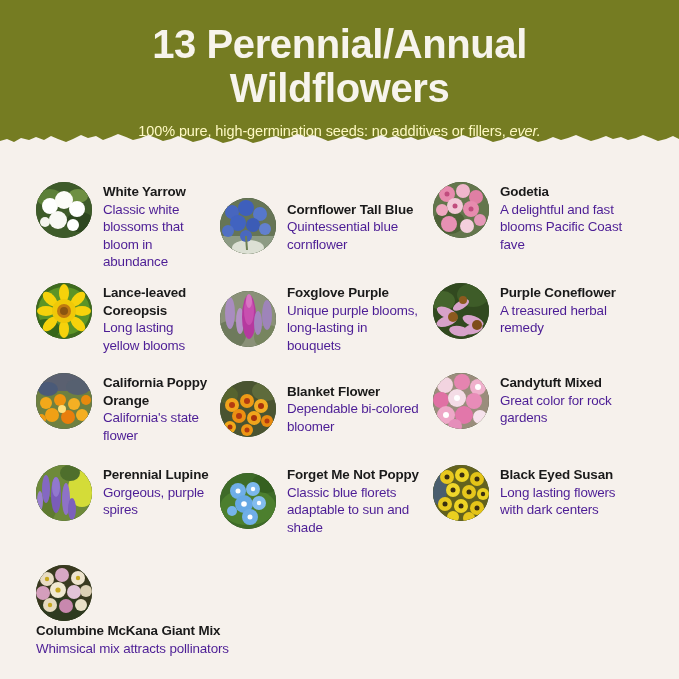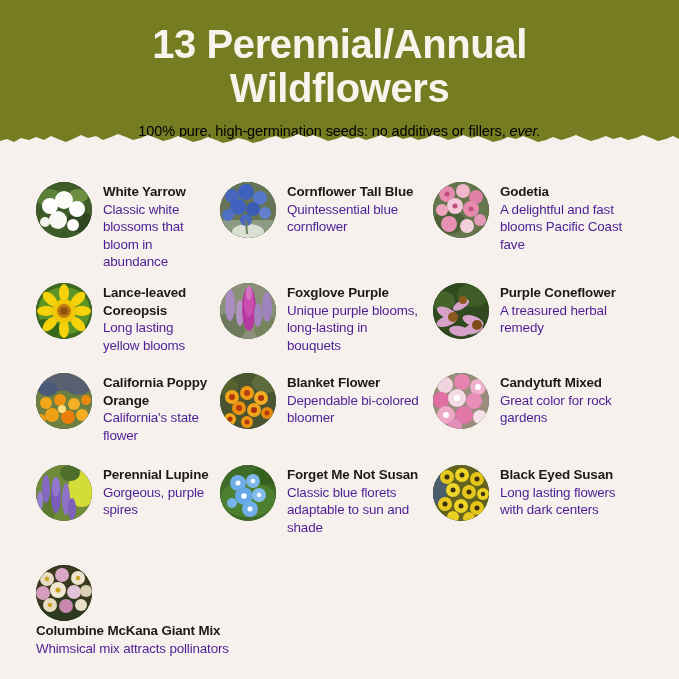--- a/index.html
+++ b/index.html
@@ -49,21 +49,21 @@
     color: #F7F4EC;
     font-size: 40px;
     line-height: 44px;
     font-weight: bold;
     letter-spacing: -0.4px;
     text-align: center;
     margin: 0;
     max-width: 560px;
   }
   .subtitle {
-    color: #000000;
+    color: #fef9c3;
     font-size: 14.5px;
     line-height: 18px;
     text-align: right;
     margin: 12px 0 12px 0;
     letter-spacing: -0.1px;
     font-weight: normal;
   }
   .subtitle .em {
     font-style: italic;
   }
@@ -89,21 +89,21 @@
     position: absolute;
     left: 0;
     width: 679px;
     display: flex;
   }
   .col {
     display: flex;
     align-items: flex-start;
   }
   .col-1 { width: 210px; padding-left: 36px; box-sizing: border-box; }
-  .col-2 { width: 212px; padding-left: 10px; box-sizing: border-box; }
+  .col-2 { width: 212px; padding-left: 10px; box-sizing: border-box; align-items: center; }
   .col-3 { width: 257px; padding-left: 11px; box-sizing: border-box; }
 
   .thumb {
     width: 56px;
     height: 56px;
     min-width: 56px;
     border-radius: 50%;
     overflow: hidden;
     margin-right: 11px;
     background: #2f4424;
@@ -412,21 +412,21 @@
                 <circle cx="24" cy="31" r="2.8" fill="#FFFFFF"></circle>
                 <circle cx="39" cy="30" r="7" fill="#82BCEE"></circle>
                 <circle cx="39" cy="30" r="2.2" fill="#FFFFFF"></circle>
                 <circle cx="30" cy="44" r="8" fill="#6FAEE8"></circle>
                 <circle cx="30" cy="44" r="2.5" fill="#FFFFFF"></circle>
                 <circle cx="12" cy="38" r="5" fill="#76B4EA"></circle>
               </g>
             </svg>
         </div>
         <div class="txt">
-          <div class="item-name w-wide">Forget Me Not Susan</div>
+          <div class="item-name w-wide">Forget Me Not Poppy</div>
           <div class="item-desc w-wide">Classic blue florets adaptable to sun and shade</div>
         </div>
       </div>
       <div class="col col-3">
         <div class="thumb">
           <svg viewBox="0 0 56 56">
               <rect width="56" height="56" fill="#63621E"></rect>
               <ellipse cx="6" cy="24" rx="8" ry="16" fill="#4A5E6E"></ellipse>
               <g>
                 <circle cx="14" cy="12" r="7" fill="#E8C81E"></circle>

